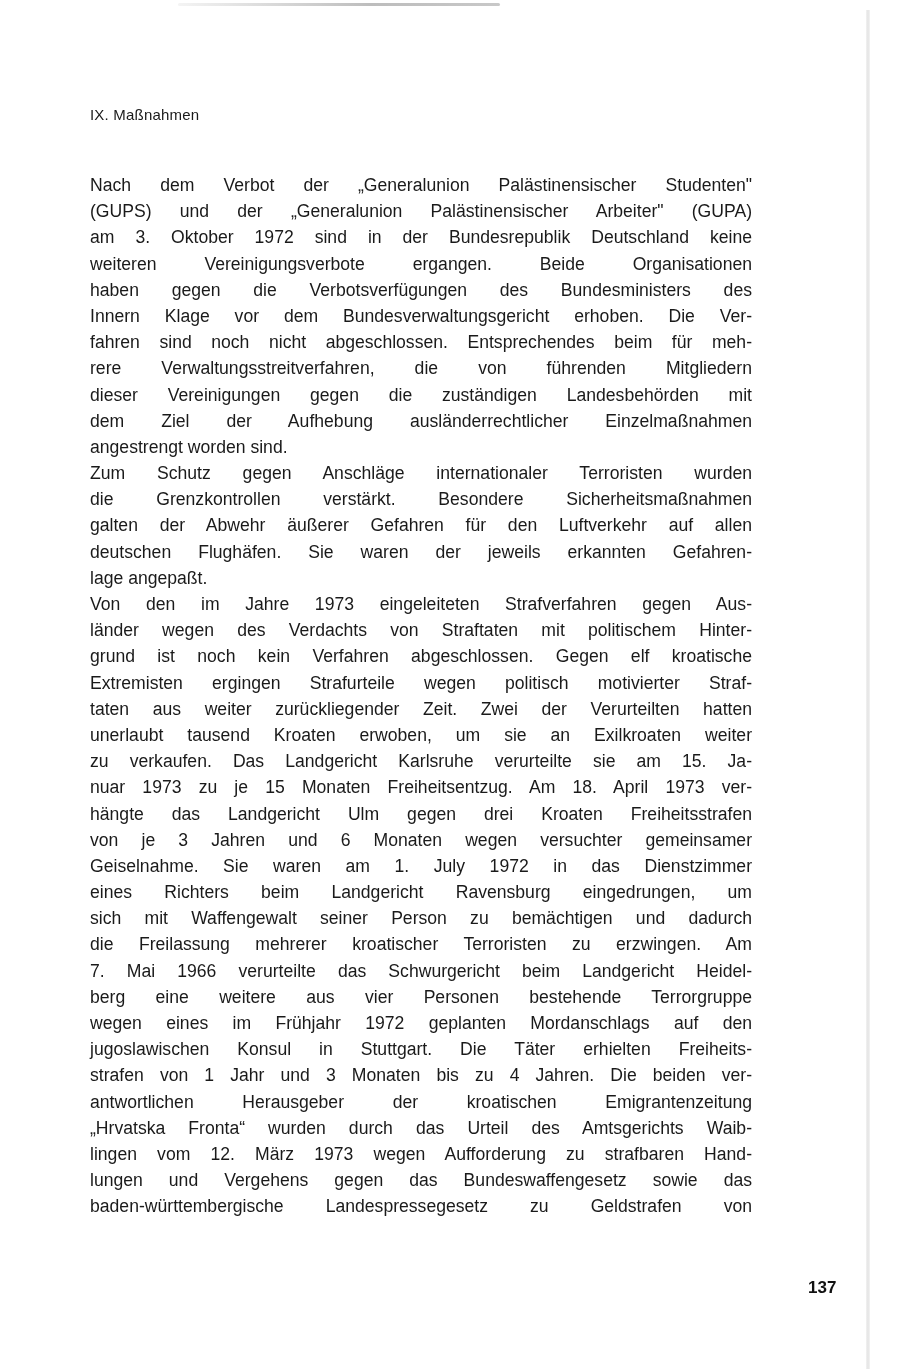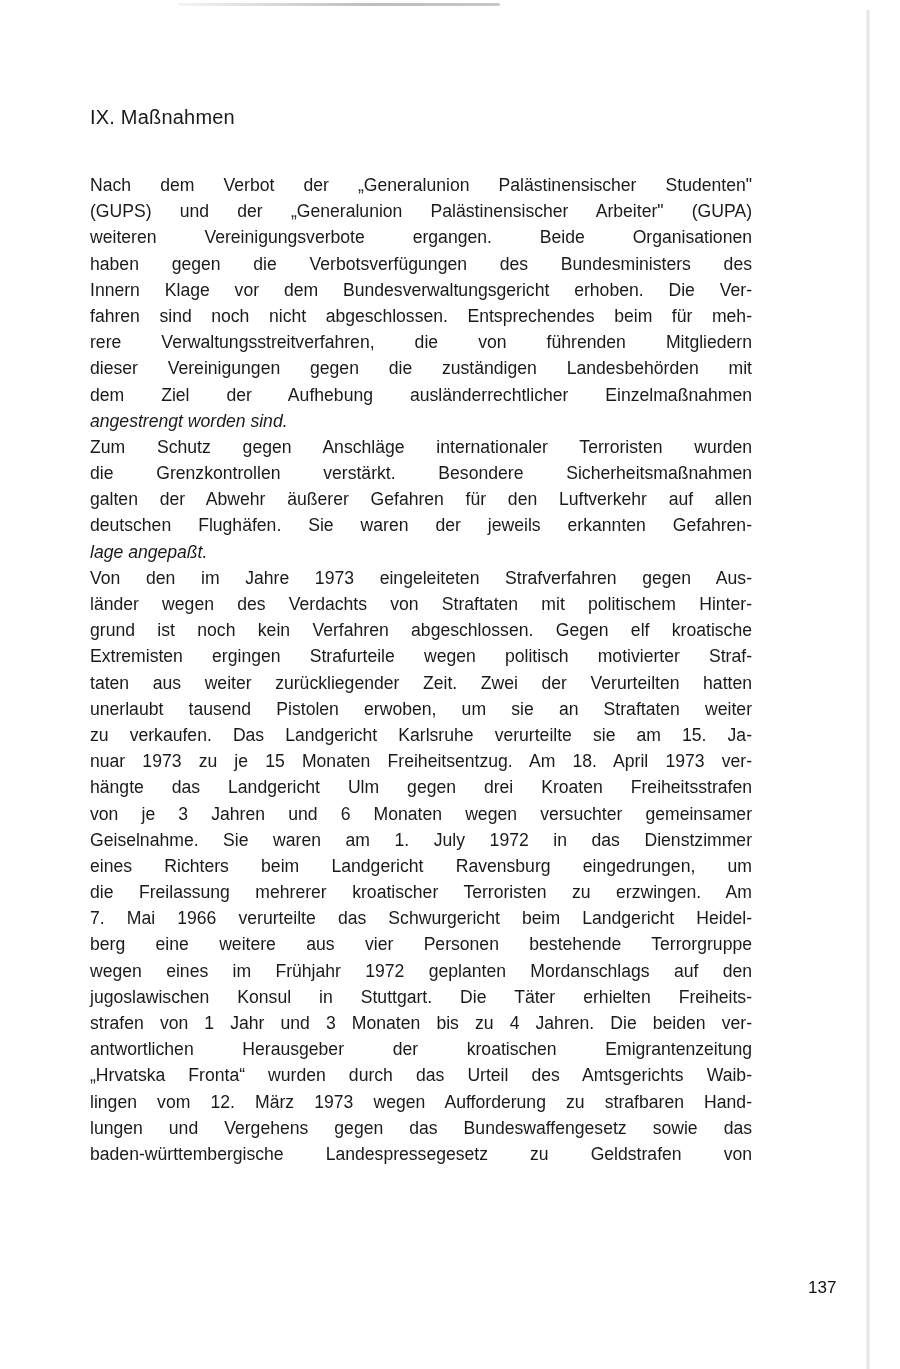--- a/index.html
+++ b/index.html
@@ -35,21 +35,21 @@
     .page {
       position: absolute;
       left: 90px;
       top: 0;
       width: 662px;
     }
     .heading {
       position: absolute;
       left: 0;
       top: 106px;
-      font-size: 20px;
+      font-size: 15px;
       font-weight: normal;
       margin: 0;
       letter-spacing: 0.2px;
       color: #1a1a1a;
       white-space: nowrap;
     }
     .body-text {
       position: absolute;
       left: 0;
       top: 172px;
@@ -59,45 +59,45 @@
     }
     .line {
       display: block;
       height: 26.2px;
       white-space: nowrap;
       text-align: justify;
       text-align-last: justify;
     }
     .line.last {
       text-align-last: left;
-      font-style: italic;
     }
     .page-number {
       position: absolute;
       left: 718px;
       top: 1278px;
       font-size: 17px;
-      font-weight: normal;
+      font-weight: bold;
       color: #111;
     }
   </style>
 </head>
 <body>
 
 <div class="top-edge"></div>
 <div class="right-edge"></div>
 
 <div class="page">
   <h1 class="heading">IX. Maßnahmen</h1>
 
   <div class="body-text">
 
     <div>
       <span class="line">Nach dem Verbot der „Generalunion Palästinensischer Studenten"</span>
       <span class="line">(GUPS) und der „Generalunion Palästinensischer Arbeiter" (GUPA)</span>
+      <span class="line">am 3. Oktober 1972 sind in der Bundesrepublik Deutschland keine</span>
       <span class="line">weiteren Vereinigungsverbote ergangen. Beide Organisationen</span>
       <span class="line">haben gegen die Verbotsverfügungen des Bundesministers des</span>
       <span class="line">Innern Klage vor dem Bundesverwaltungsgericht erhoben. Die Ver-</span>
       <span class="line">fahren sind noch nicht abgeschlossen. Entsprechendes beim für meh-</span>
       <span class="line">rere Verwaltungsstreitverfahren, die von führenden Mitgliedern</span>
       <span class="line">dieser Vereinigungen gegen die zuständigen Landesbehörden mit</span>
       <span class="line">dem Ziel der Aufhebung ausländerrechtlicher Einzelmaßnahmen</span>
       <span class="line last">angestrengt worden sind.</span>
     </div>
 
@@ -108,27 +108,28 @@
       <span class="line">deutschen Flughäfen. Sie waren der jeweils erkannten Gefahren-</span>
       <span class="line last">lage angepaßt.</span>
     </div>
 
     <div>
       <span class="line">Von den im Jahre 1973 eingeleiteten Strafverfahren gegen Aus-</span>
       <span class="line">länder wegen des Verdachts von Straftaten mit politischem Hinter-</span>
       <span class="line">grund ist noch kein Verfahren abgeschlossen. Gegen elf kroatische</span>
       <span class="line">Extremisten ergingen Strafurteile wegen politisch motivierter Straf-</span>
       <span class="line">taten aus weiter zurückliegender Zeit. Zwei der Verurteilten hatten</span>
-      <span class="line">unerlaubt tausend Pistolen erwoben, um sie an Straftaten weiter</span>
+      <span class="line">unerlaubt tausend Kroaten erwoben, um sie an Exilkroaten weiter</span>
       <span class="line">zu verkaufen. Das Landgericht Karlsruhe verurteilte sie am 15. Ja-</span>
       <span class="line">nuar 1973 zu je 15 Monaten Freiheitsentzug. Am 18. April 1973 ver-</span>
       <span class="line">hängte das Landgericht Ulm gegen drei Kroaten Freiheitsstrafen</span>
       <span class="line">von je 3 Jahren und 6 Monaten wegen versuchter gemeinsamer</span>
       <span class="line">Geiselnahme. Sie waren am 1. July 1972 in das Dienstzimmer</span>
       <span class="line">eines Richters beim Landgericht Ravensburg eingedrungen, um</span>
+      <span class="line">sich mit Waffengewalt seiner Person zu bemächtigen und dadurch</span>
       <span class="line">die Freilassung mehrerer kroatischer Terroristen zu erzwingen. Am</span>
       <span class="line">7. Mai 1966 verurteilte das Schwurgericht beim Landgericht Heidel-</span>
       <span class="line">berg eine weitere aus vier Personen bestehende Terrorgruppe</span>
       <span class="line">wegen eines im Frühjahr 1972 geplanten Mordanschlags auf den</span>
       <span class="line">jugoslawischen Konsul in Stuttgart. Die Täter erhielten Freiheits-</span>
       <span class="line">strafen von 1 Jahr und 3 Monaten bis zu 4 Jahren. Die beiden ver-</span>
       <span class="line">antwortlichen Herausgeber der kroatischen Emigrantenzeitung</span>
       <span class="line">„Hrvatska Fronta“ wurden durch das Urteil des Amtsgerichts Waib-</span>
       <span class="line">lingen vom 12. März 1973 wegen Aufforderung zu strafbaren Hand-</span>
       <span class="line">lungen und Vergehens gegen das Bundeswaffengesetz sowie das</span>

